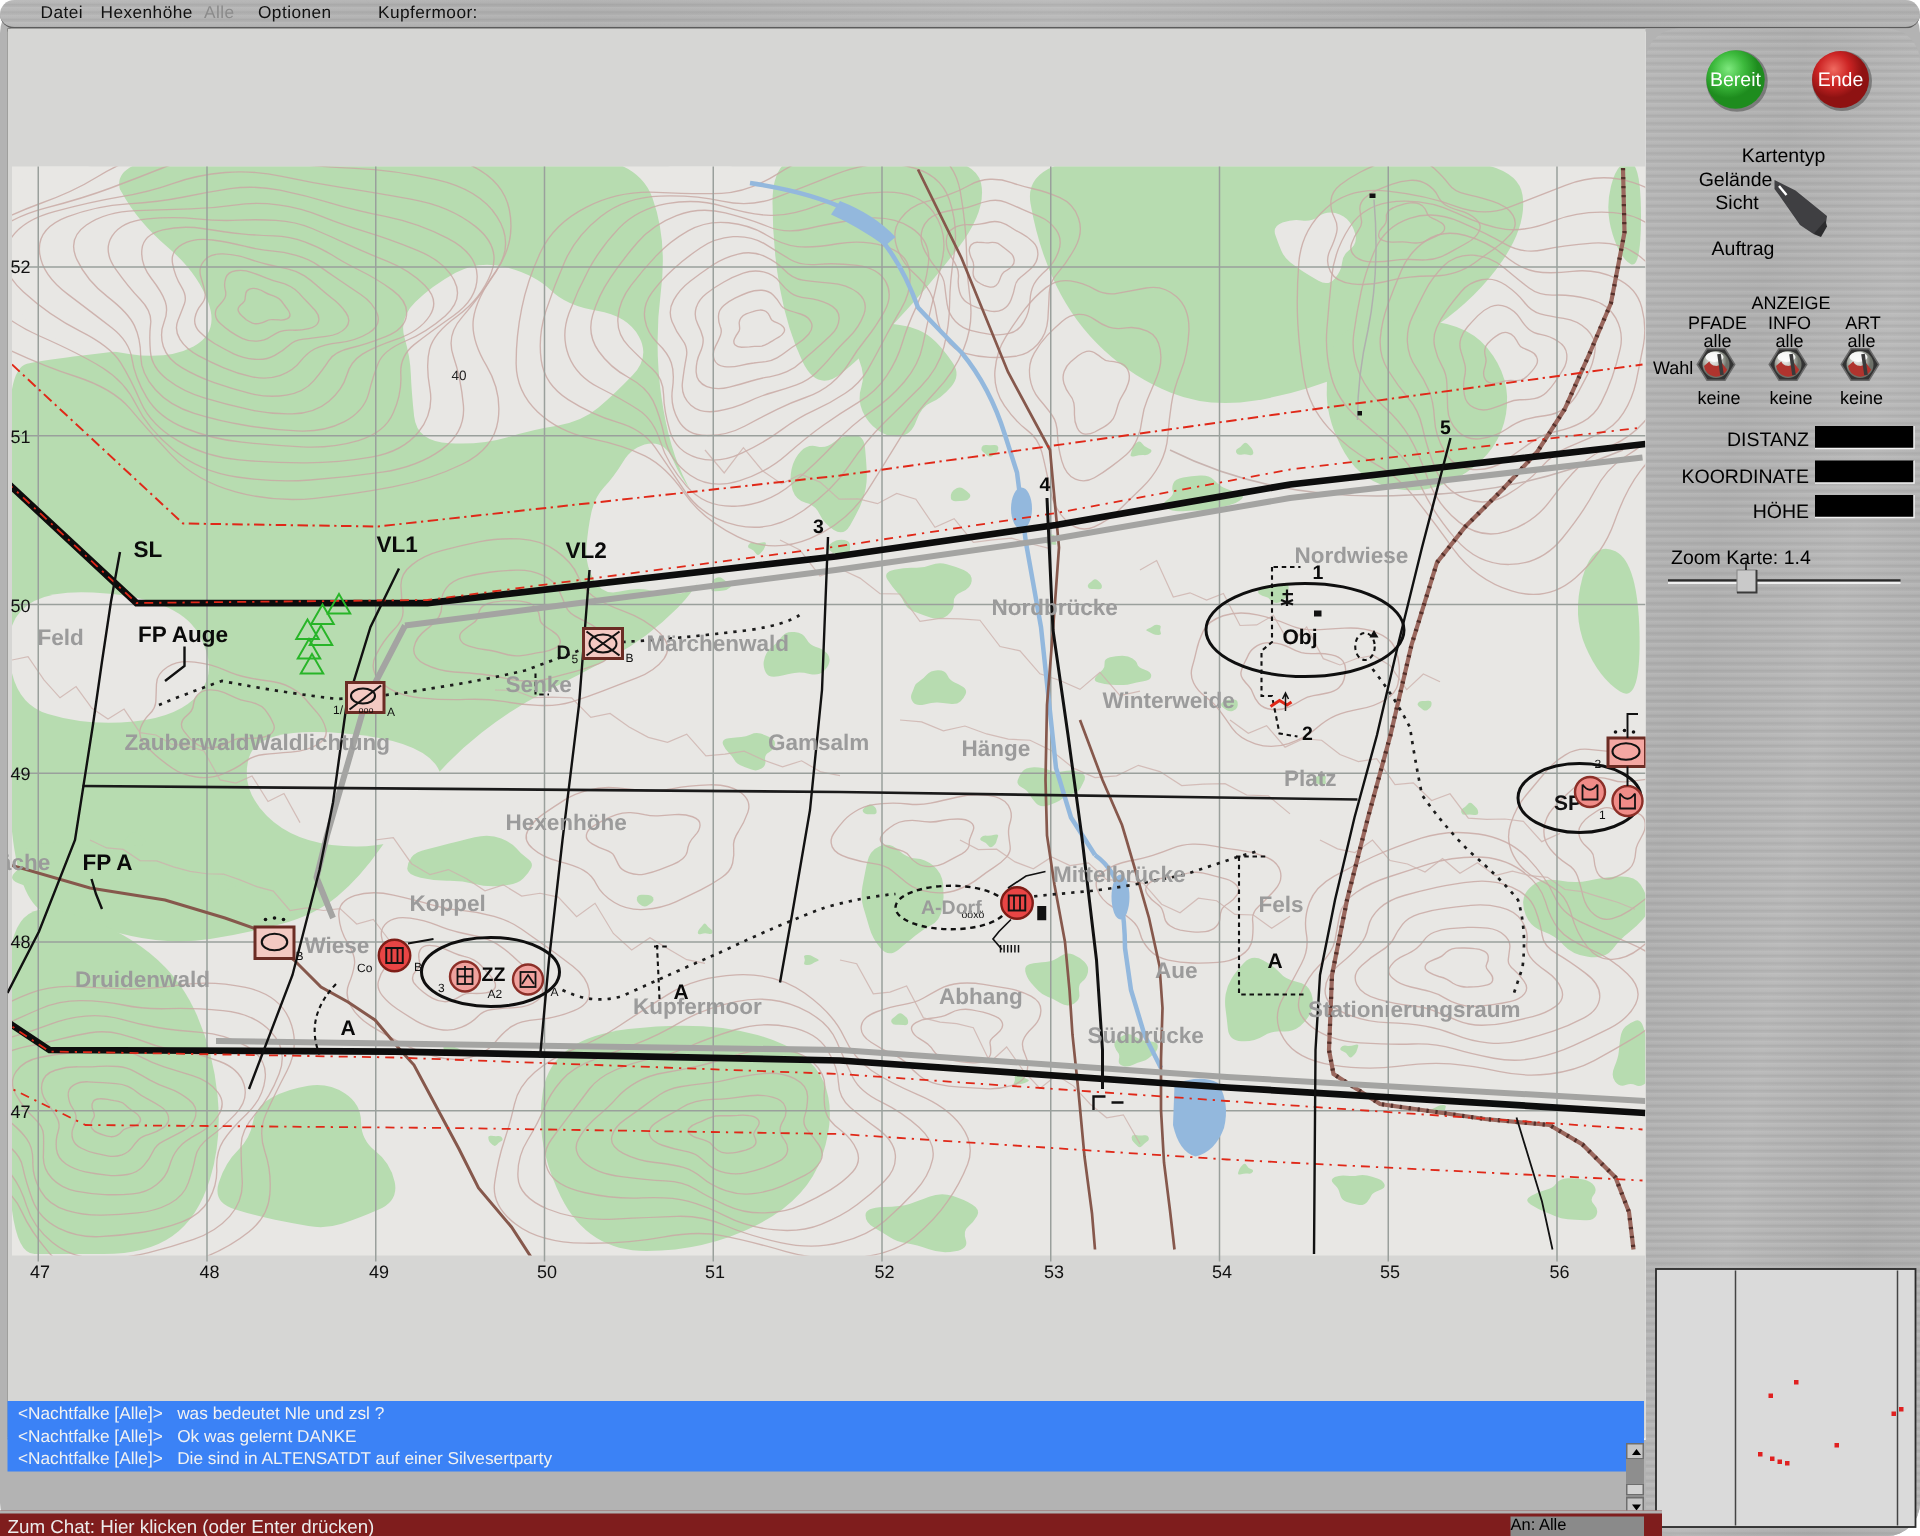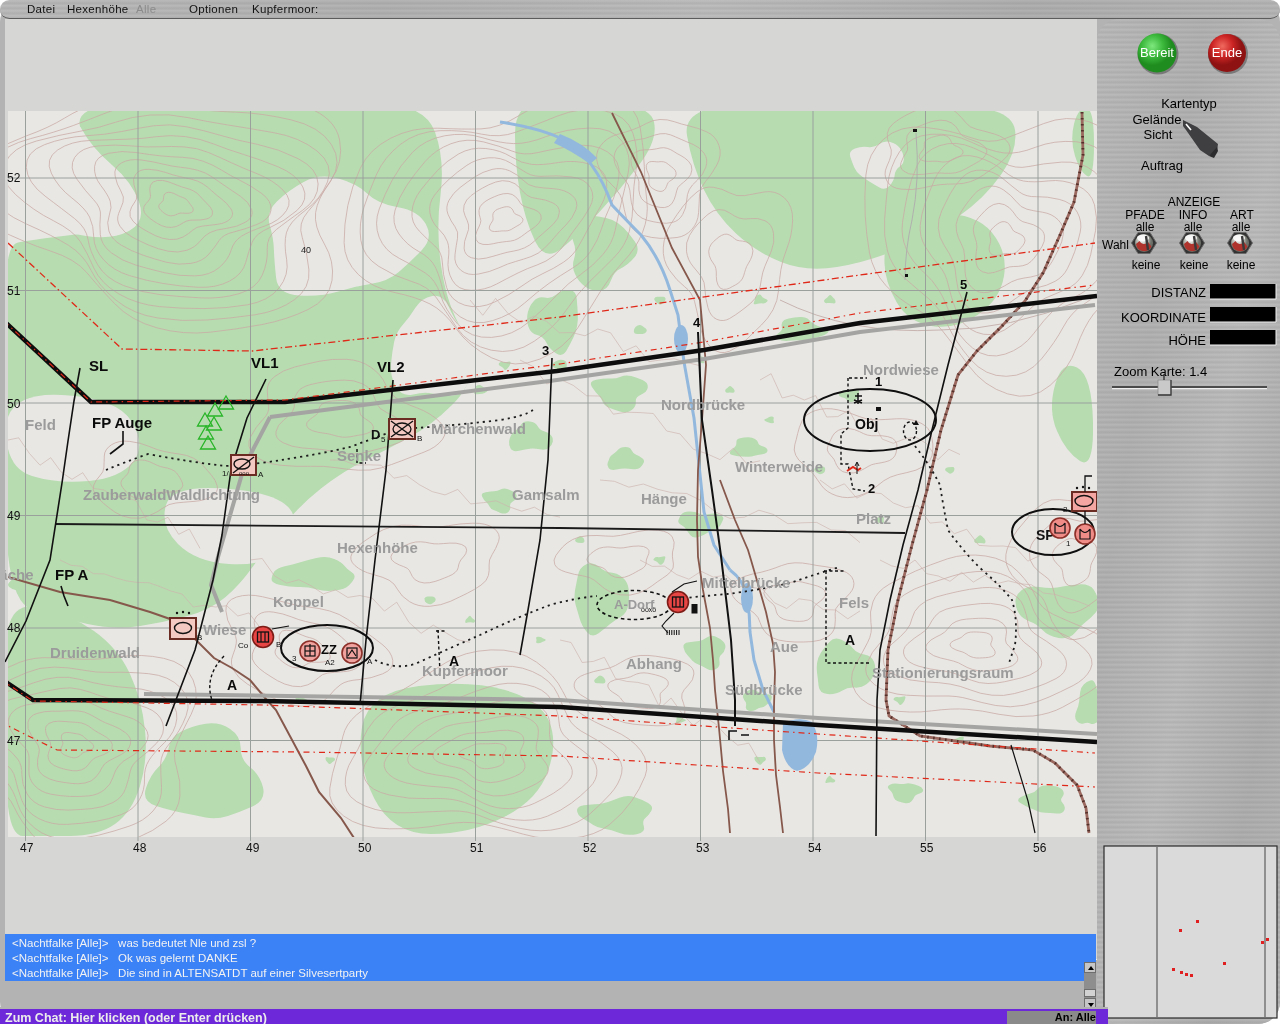--- a/index.html
+++ b/index.html
@@ -10,32 +10,32 @@
     linear-gradient(100deg, #b7b7b7 0%, #afafaf 30%, #b9b9b9 55%, #acacac 80%, #b3b3b3 100%);
   border-radius: 22px;
 }
 #menubar { position:absolute; left:0; top:0; width:1280px; height:19px; border-bottom:1px solid #5c5c5c; }
 #menubar span { position:absolute; top:3px; font-size:11.5px; letter-spacing:0.3px; color:#111; }
 #mapframe { position:absolute; left:5px; top:19px; width:1092px; height:941px; border-top:2px solid #545454; border-left:2px solid #545454; border-right:2px solid #f4f4f4; border-bottom:2px solid #f4f4f4; background:#d6d6d4; }
 #chat { position:absolute; left:5px; top:934px; width:1091px; height:47px; background:#3b82f6; }
 #chat div { position:absolute; left:7px; color:#f2f2f2; font-size:11.5px; white-space:pre; }
 #chatsb { position:absolute; left:1084px; top:962px; width:12px; height:47px; background:#8e8e8e; }
 .sbbtn { position:absolute; left:0; width:12px; height:11px; background:#c6c6c6; border:1px solid #6e6e6e; font-size:0; }
-#statusbar { position:absolute; left:0px; top:1007px; width:1108px; height:17px; background:#6d28d9; border-top:2px solid #b2b2b2;font-weight:bold; }
+#statusbar { position:absolute; left:0px; top:1007px; width:1108px; height:17px; background:#7f1d1d; border-top:2px solid #b2b2b2; }
 #statusbar .lt { position:absolute; left:5px; top:2px; color:#ececec; font-size:12.5px; }
-#anbox { position:absolute; left:1007px; top:2px; width:89px; height:13px; background:#8a8a8a; color:#000; font-size:11px; text-align:right; }
+#anbox { position:absolute; left:1007px; top:2px; width:89px; height:13px; background:#8a8a8a; color:#000; font-size:11px; text-align:left; }
 #sbright { position:absolute; left:1097px; top:19px; width:183px; height:1005px; }
 </style></head>
 <body>
 <div id="root" class="metal">
 <div id="menubar" class="metal">
 <span style="left:27px">Datei</span>
       <span style="left:67px">Hexenhöhe</span>
       <span style="left:136px;color:#8b8b8b">Alle</span>
-      <span style="left:189px">Optionen</span>
+      <span style="left:172px">Optionen</span>
       <span style="left:252px">Kupfermoor:</span>
 </div>
 <div id="sbright" class="metal"></div>
 <div id="mapframe"></div>
 <svg width="1092" height="940" viewBox="5 19 1092 940" style="position:absolute;left:5px;top:19px">
 <defs>
         <clipPath id="terr">
           <rect x="8" y="111" width="1089" height="726"></rect>
         </clipPath>
       </defs>

